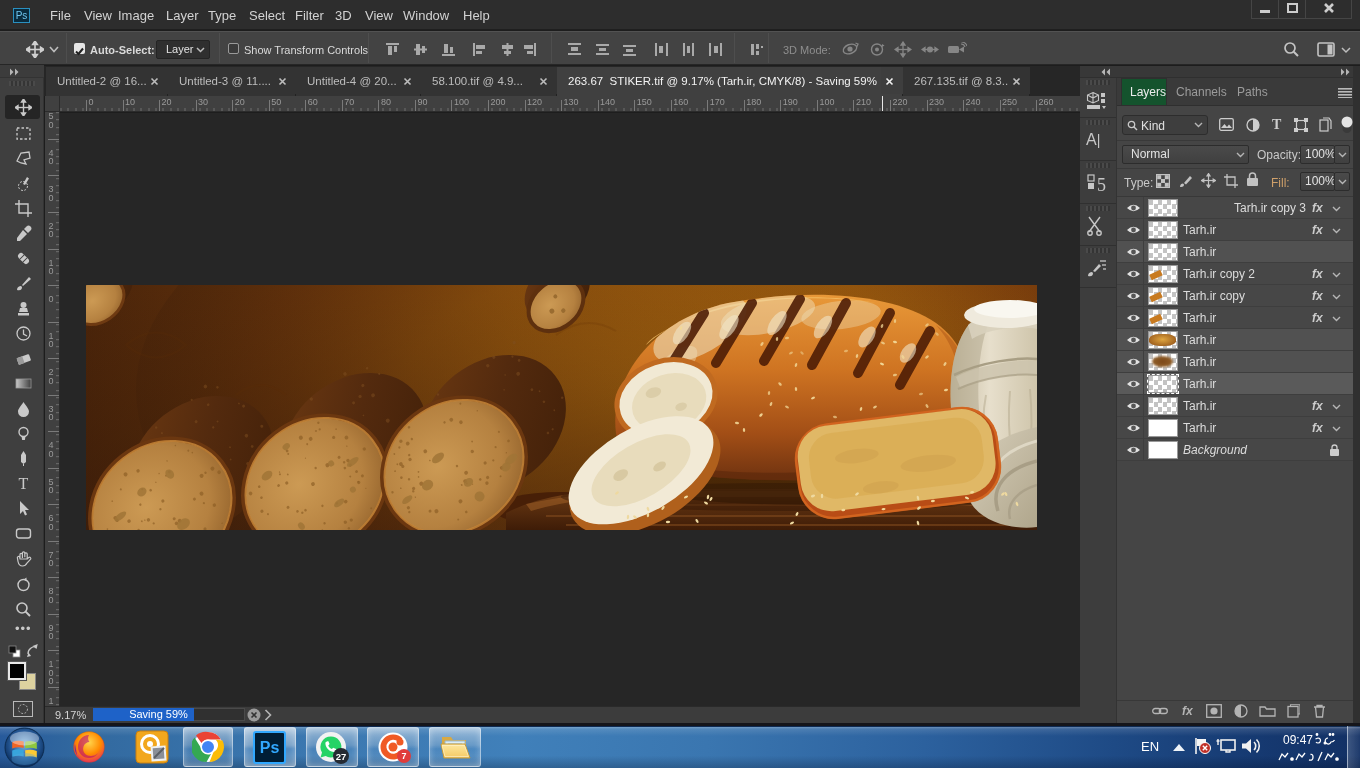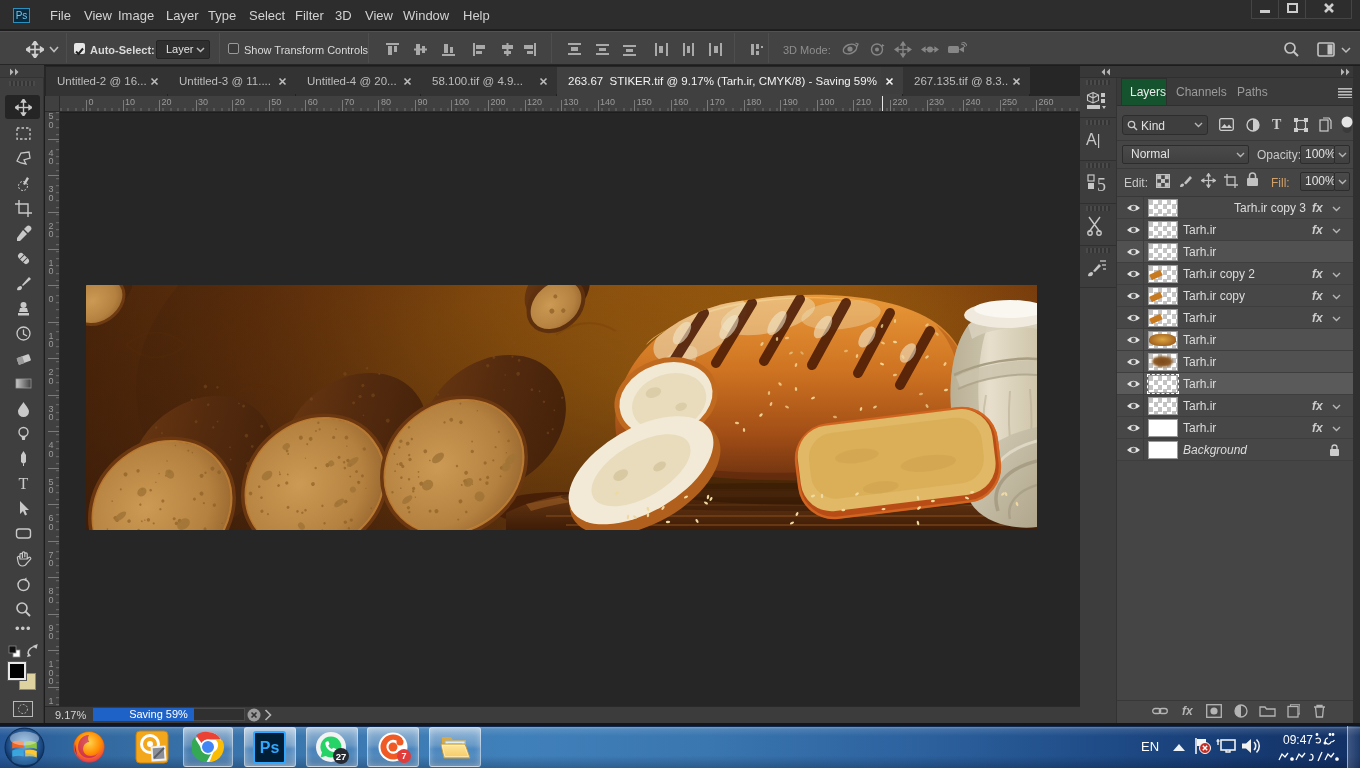--- a/index.html
+++ b/index.html
@@ -1046,21 +1046,21 @@
 <svg class="abs" style="left:1236px;top:152px" width="9" height="6">
       <path d="M1 1 L4.5 4.5 L8 1" stroke="#b5b5b5" stroke-width="1.4" fill="none"></path>
     </svg>
 <span class="abs " style="left:1257px;top:148px;color:#c9c9c9;font-size:12px">Opacity:</span>
 <div class="abs" style="left:1300px;top:145px;width:35px;height:19px;background:linear-gradient(#4a4a4a,#404040);border:1px solid #2c2c2c;border-radius:2px;color:#e2e2e2;font-size:12px;line-height:17px;padding-left:4px">100%</div>
 <div class="abs" style="left:1334px;top:145px;width:16px;height:19px;background:linear-gradient(#4a4a4a,#404040);border:1px solid #2c2c2c;border-radius:2px"></div>
 <svg class="abs" style="left:1338px;top:152px" width="9" height="6">
       <path d="M1 1 L4.5 4.5 L8 1" stroke="#b5b5b5" stroke-width="1.4" fill="none"></path>
     </svg>
 <div class="abs" style="left:1117px;top:168px;width:238px;height:1px;background:#393939"></div>
-<span class="abs " style="left:1124px;top:176px;color:#c9c9c9;font-size:12px">Edit:</span>
+<span class="abs " style="left:1124px;top:176px;color:#c9c9c9;font-size:12px">Type:</span>
 <svg class="abs" style="left:1156px;top:174px" width="14" height="14">
       <rect x="0.6" y="0.6" width="12.8" height="12.8" fill="none" stroke="#c2c2c2" stroke-width="1.2"></rect>
       <g fill="#c2c2c2">
         <rect x="1.2" y="1.2" width="4" height="4"></rect>
         <rect x="8.8" y="1.2" width="4" height="4"></rect>
         <rect x="5" y="5" width="4" height="4"></rect>
         <rect x="1.2" y="8.8" width="4" height="4"></rect>
         <rect x="8.8" y="8.8" width="4" height="4"></rect>
       </g>
     </svg>

